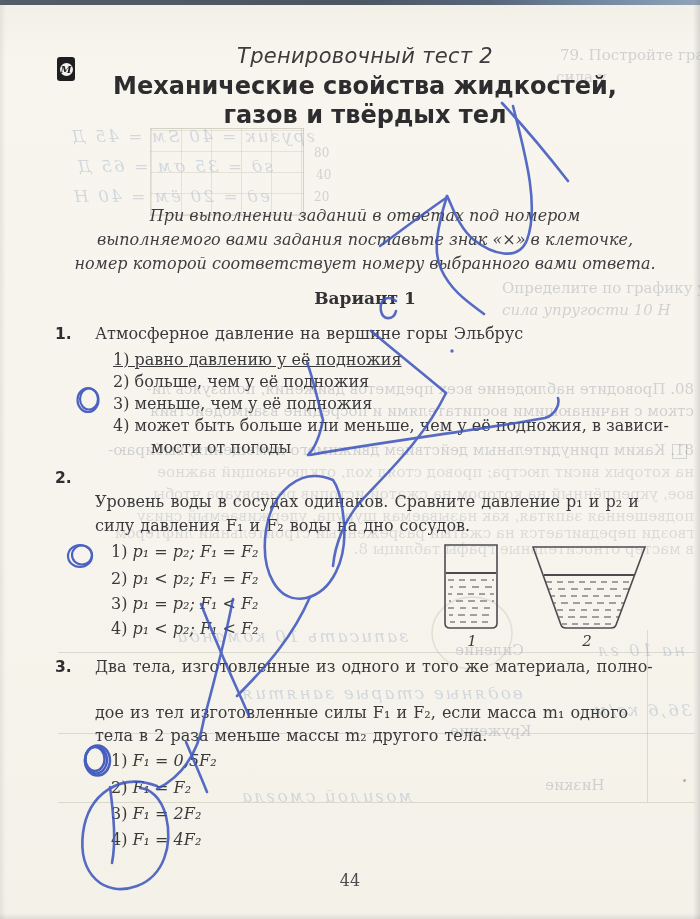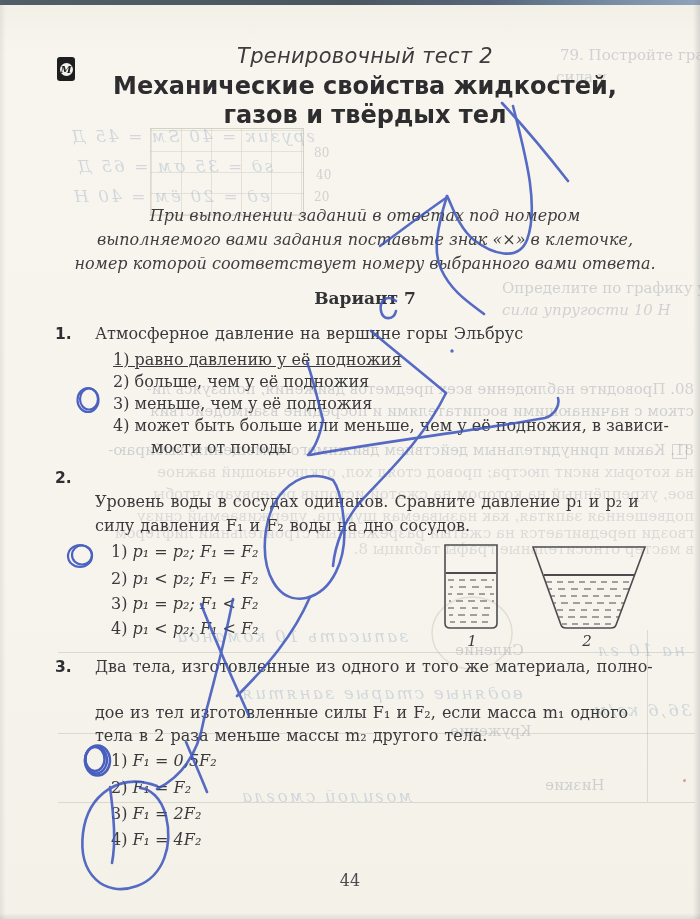--- a/index.html
+++ b/index.html
@@ -99,21 +99,21 @@
   </div>
 
   <div class="abs sans it center pretitle">Тренировочный тест 2</div>
   <div class="abs sans b center title1">Механические свойства жидкостей,</div>
   <div class="abs sans b center title2">газов и твёрдых тел</div>
 
   <div class="abs it center instr" style="top:206px;">При выполнении заданий в ответах под номером</div>
   <div class="abs it center instr" style="top:230px;text-align:center;">выполняемого вами задания поставьте знак «×» в клеточке,</div>
   <div class="abs it center instr" style="top:254px;font-style:italic;">номер которой соответствует номеру выбранного вами ответа.</div>
 
-  <div class="abs b center variant">Вариант 7</div>
+  <div class="abs b center variant">Вариант 1</div>
 
   <div class="abs sans b qnum" style="left:55px;top:325px;">1.</div>
   <div class="abs qline nw" style="left:95px;top:324px;">Атмосферное давление на вершине горы Эльбрус</div>
   <div class="abs opt nw" style="left:113px;top:350px;text-decoration:underline;">1) равно давлению у её подножия</div>
   <div class="abs opt nw" style="left:113px;top:372px;">2) больше, чем у её подножия</div>
   <div class="abs opt nw" style="left:113px;top:394px;">3) меньше, чем у её подножия</div>
   <div class="abs opt nw" style="left:113px;top:416px;">4) может быть больше или меньше, чем у её подножия, в зависи-</div>
   <div class="abs opt nw" style="left:113px;top:438px;margin-left:38px;">мости от погоды</div>
 
   <div class="abs sans b qnum" style="left:55px;top:469px;">2.</div>

